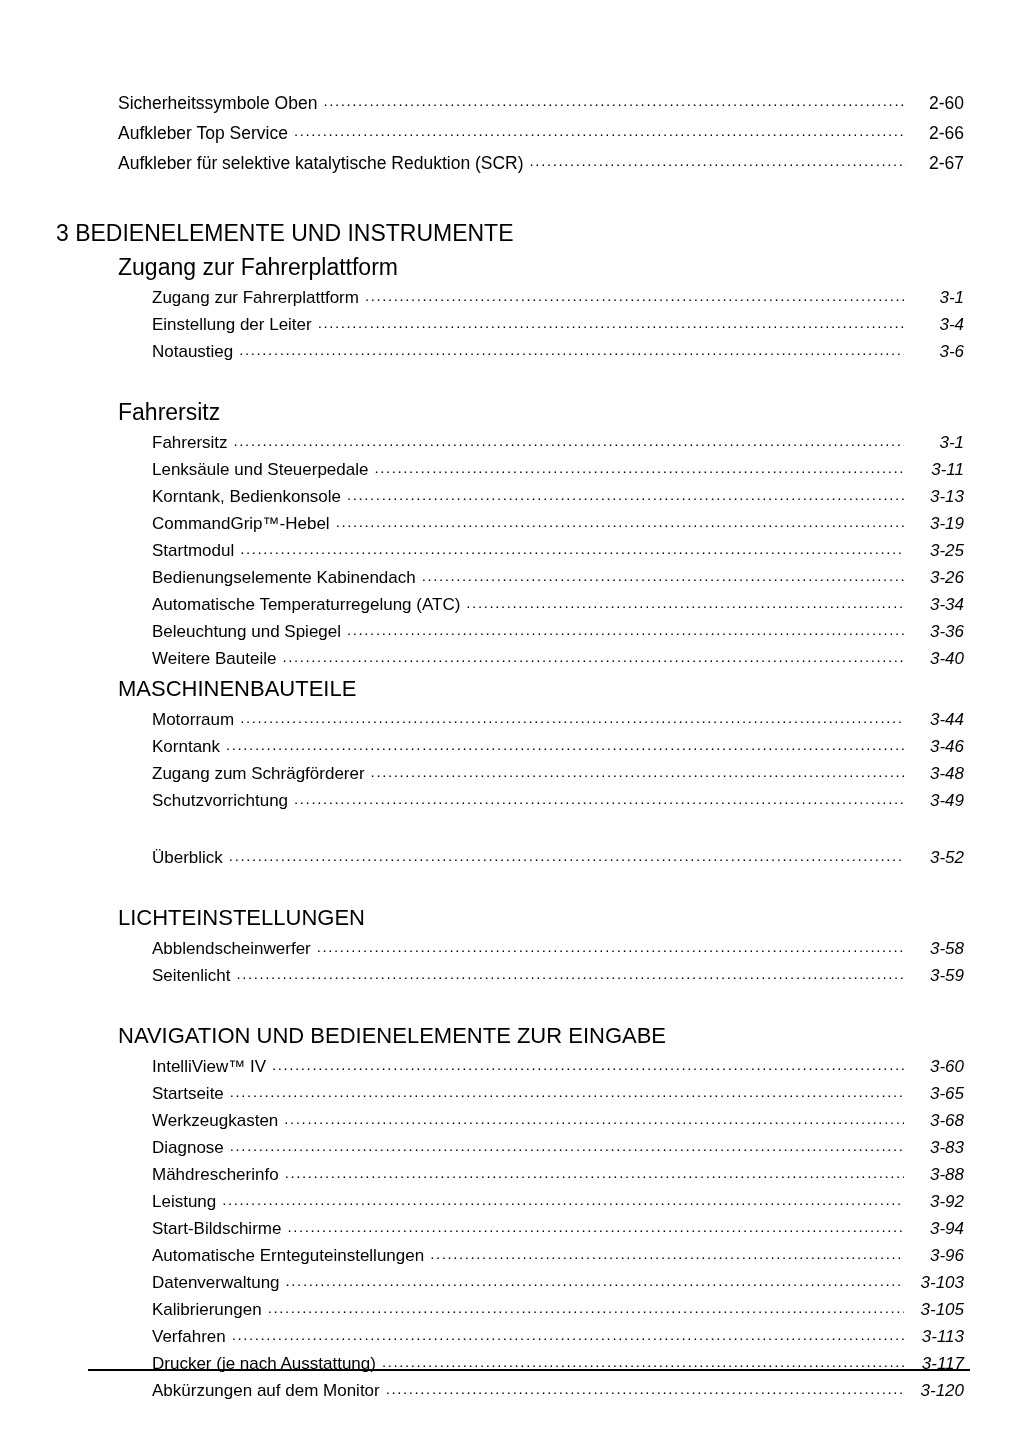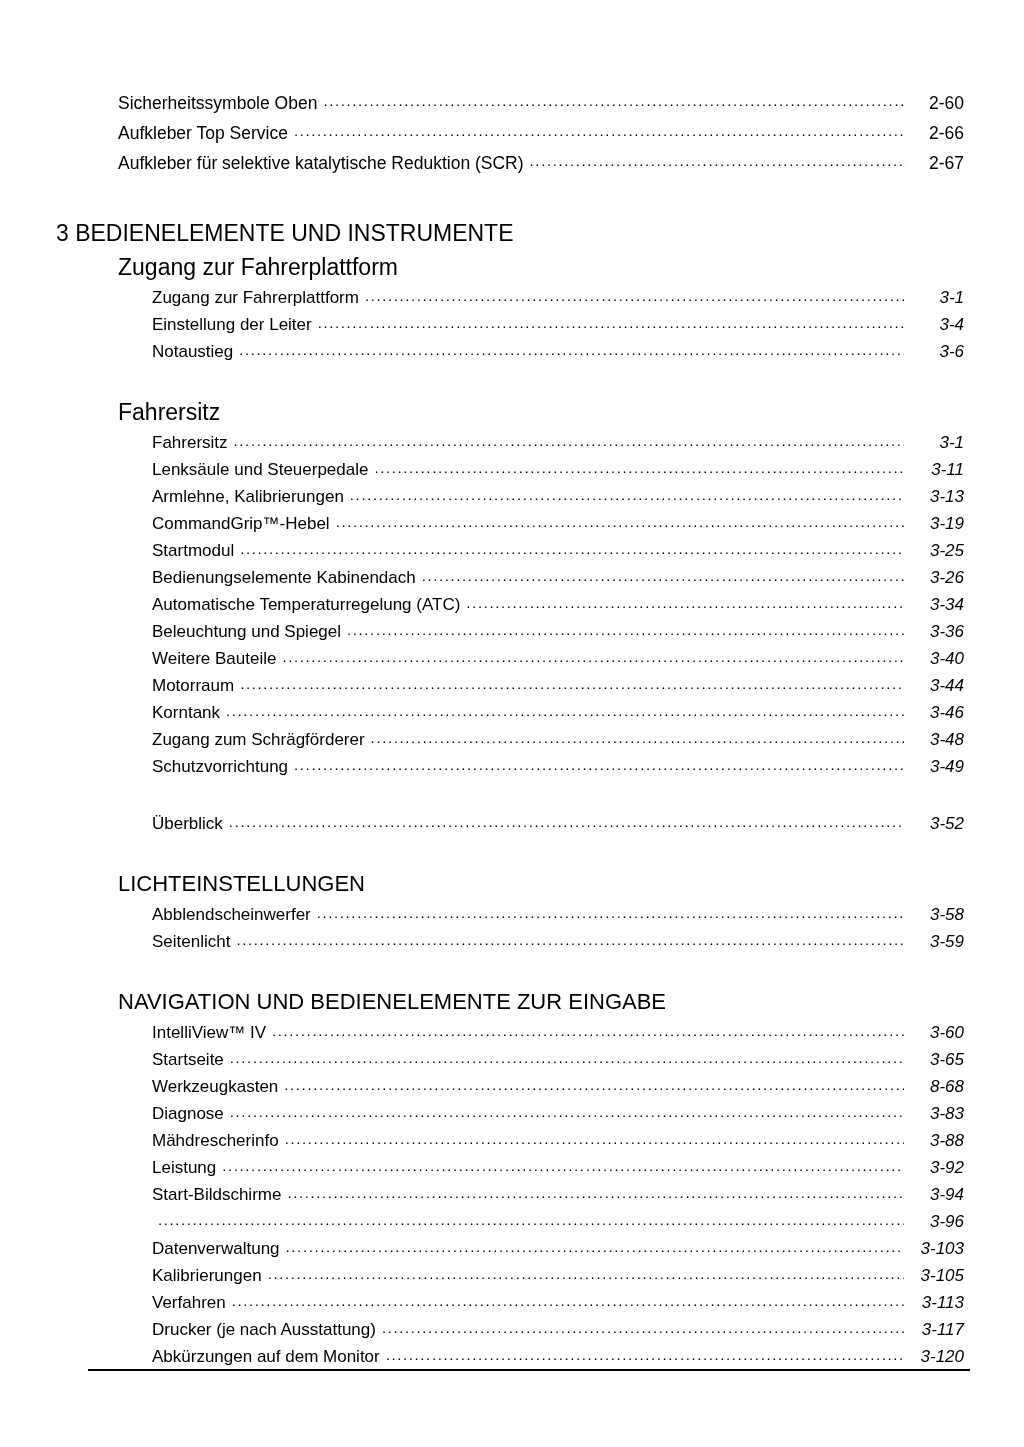--- a/index.html
+++ b/index.html
@@ -155,21 +155,21 @@
         <span class="toc-title">Fahrersitz</span>
         <span class="toc-dots">........................................................................................................................................................................................................</span>
         <span class="toc-page">3-1</span>
       </div>
       <div class="toc-row lvl-2">
         <span class="toc-title">Lenksäule und Steuerpedale</span>
         <span class="toc-dots">........................................................................................................................................................................................................</span>
         <span class="toc-page">3-11</span>
       </div>
       <div class="toc-row lvl-2">
-        <span class="toc-title">Armlehne, Kalibrierungen</span>
+        <span class="toc-title">Korntank, Bedienkonsole</span>
         <span class="toc-dots">........................................................................................................................................................................................................</span>
         <span class="toc-page">3-13</span>
       </div>
       <div class="toc-row lvl-2">
         <span class="toc-title">CommandGrip™-Hebel</span>
         <span class="toc-dots">........................................................................................................................................................................................................</span>
         <span class="toc-page">3-19</span>
       </div>
       <div class="toc-row lvl-2">
         <span class="toc-title">Startmodul</span>
@@ -191,20 +191,21 @@
         <span class="toc-dots">........................................................................................................................................................................................................</span>
         <span class="toc-page">3-36</span>
       </div>
       <div class="toc-row lvl-2">
         <span class="toc-title">Weitere Bauteile</span>
         <span class="toc-dots">........................................................................................................................................................................................................</span>
         <span class="toc-page">3-40</span>
       </div>
     </div>
 
+    <div class="section-head caps">MASCHINENBAUTEILE</div>
     <div>
       <div class="toc-row lvl-2">
         <span class="toc-title">Motorraum</span>
         <span class="toc-dots">........................................................................................................................................................................................................</span>
         <span class="toc-page">3-44</span>
       </div>
       <div class="toc-row lvl-2">
         <span class="toc-title">Korntank</span>
         <span class="toc-dots">........................................................................................................................................................................................................</span>
         <span class="toc-page">3-46</span>
@@ -257,21 +258,21 @@
         <span class="toc-page">3-60</span>
       </div>
       <div class="toc-row lvl-2">
         <span class="toc-title">Startseite</span>
         <span class="toc-dots">........................................................................................................................................................................................................</span>
         <span class="toc-page">3-65</span>
       </div>
       <div class="toc-row lvl-2">
         <span class="toc-title">Werkzeugkasten</span>
         <span class="toc-dots">........................................................................................................................................................................................................</span>
-        <span class="toc-page">8-68</span>
+        <span class="toc-page">3-68</span>
       </div>
       <div class="toc-row lvl-2">
         <span class="toc-title">Diagnose</span>
         <span class="toc-dots">........................................................................................................................................................................................................</span>
         <span class="toc-page">3-83</span>
       </div>
       <div class="toc-row lvl-2">
         <span class="toc-title">Mähdrescherinfo</span>
         <span class="toc-dots">........................................................................................................................................................................................................</span>
         <span class="toc-page">3-88</span>
@@ -280,20 +281,21 @@
         <span class="toc-title">Leistung</span>
         <span class="toc-dots">........................................................................................................................................................................................................</span>
         <span class="toc-page">3-92</span>
       </div>
       <div class="toc-row lvl-2">
         <span class="toc-title">Start-Bildschirme</span>
         <span class="toc-dots">........................................................................................................................................................................................................</span>
         <span class="toc-page">3-94</span>
       </div>
       <div class="toc-row lvl-2">
+        <span class="toc-title">Automatische Ernteguteinstellungen</span>
         <span class="toc-dots">........................................................................................................................................................................................................</span>
         <span class="toc-page">3-96</span>
       </div>
       <div class="toc-row lvl-2">
         <span class="toc-title">Datenverwaltung</span>
         <span class="toc-dots">........................................................................................................................................................................................................</span>
         <span class="toc-page">3-103</span>
       </div>
       <div class="toc-row lvl-2">
         <span class="toc-title">Kalibrierungen</span>

